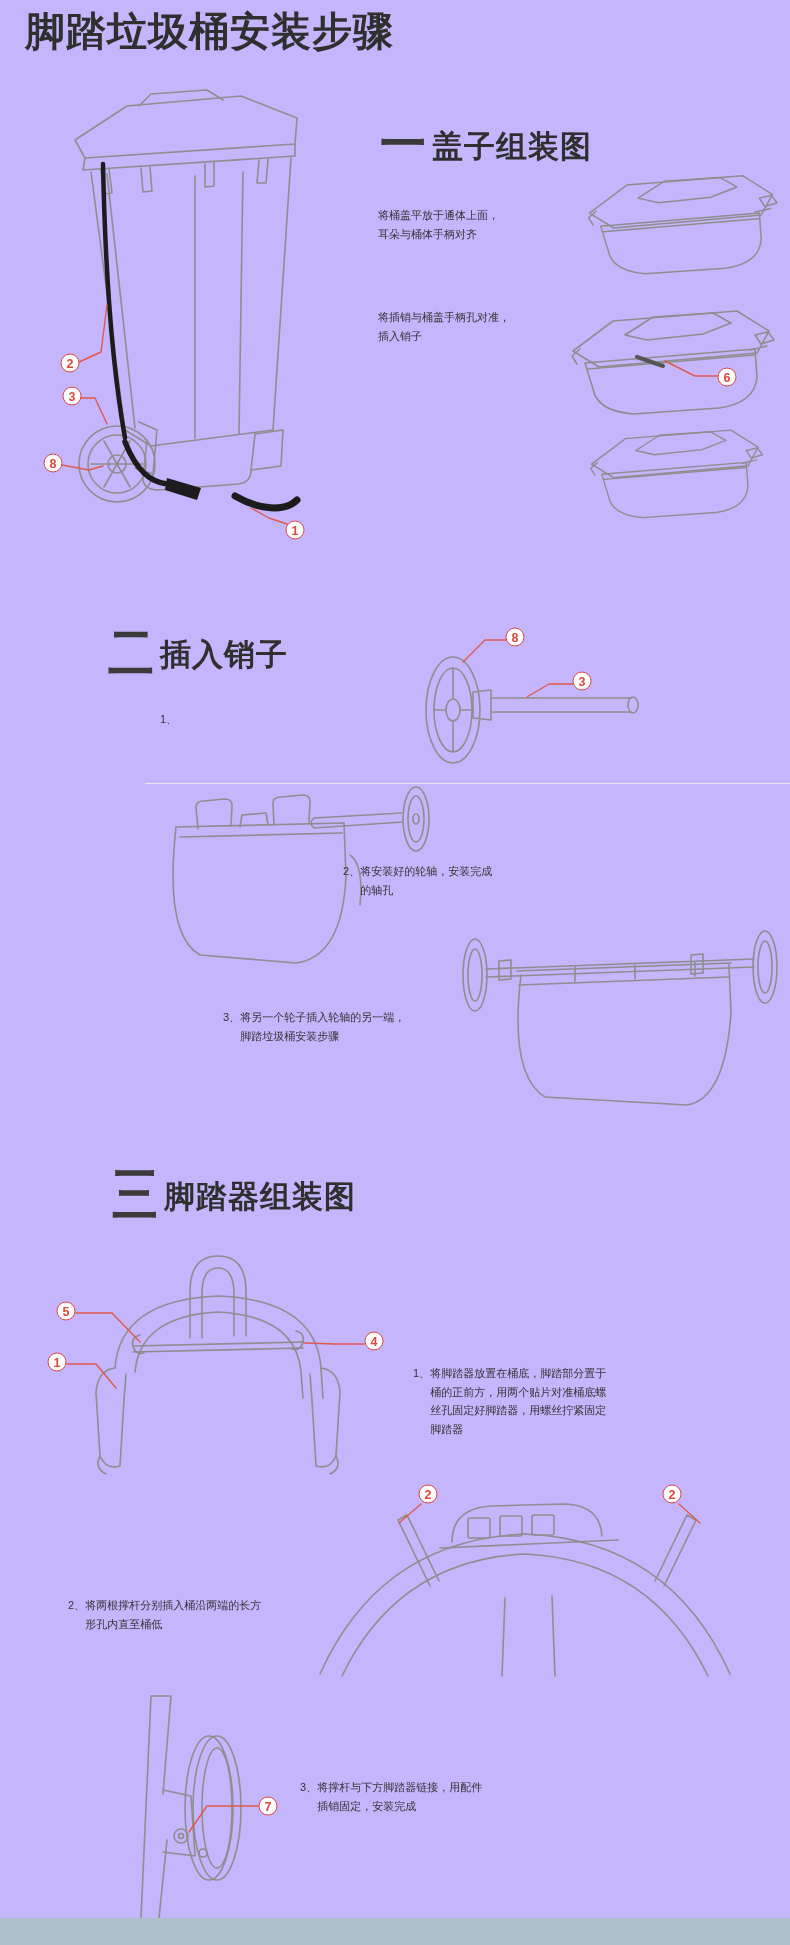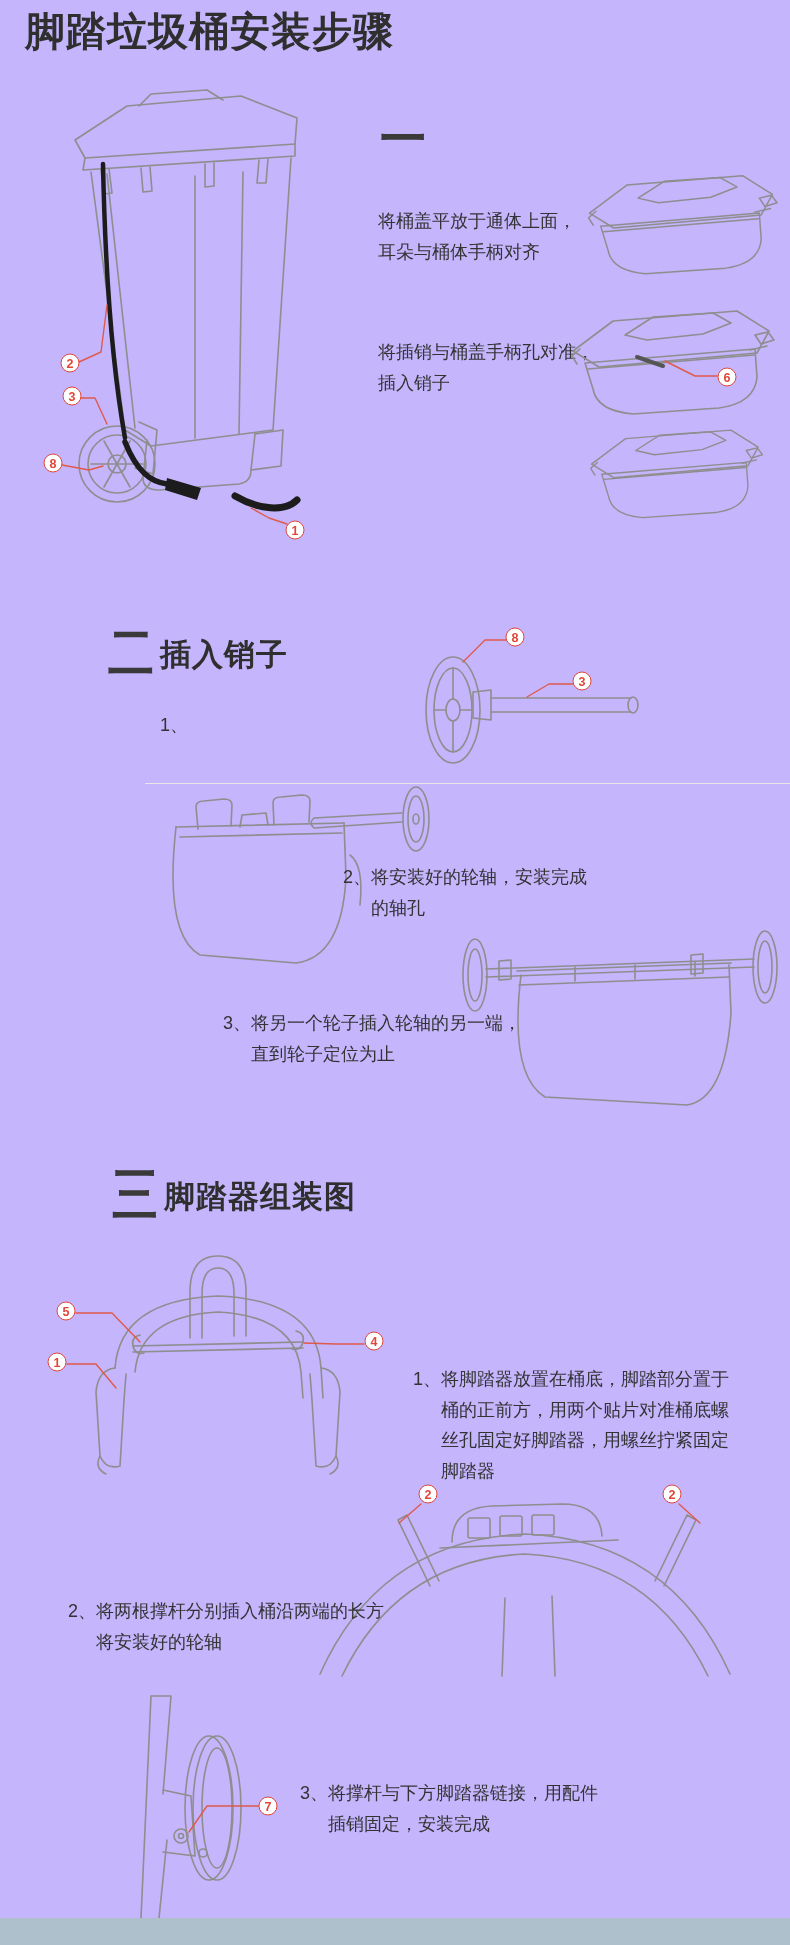--- a/index.html
+++ b/index.html
@@ -4,21 +4,21 @@
 <style>
   html,body{margin:0;padding:0;background:#fff;}
   .canvas{position:relative;width:790px;height:1945px;background:#c4b5fd;overflow:hidden;
           font-family:"Liberation Sans","DejaVu Sans",sans-serif;color:#333;}
   .title{position:absolute;left:25px;top:4px;margin:0;font-size:40px;font-weight:700;
          color:#2f2f2f;letter-spacing:1px;}
   .sec-h{position:absolute;display:flex;align-items:flex-end;}
   .num-g{font-size:46px;font-weight:900;line-height:.8;color:#3a3a3a;transform:scaleY(1.25);
          transform-origin:bottom;}
   .sec-t{font-size:31px;font-weight:700;color:#2f2f2f;margin-left:6px;letter-spacing:1px;}
-  .step{position:absolute;display:flex;font-size:18px;line-height:1.7;color:#333;}
+  .step{position:absolute;display:flex;font-size:11px;line-height:1.7;color:#333;}
   .step .n{flex:0 0 auto;white-space:nowrap;}
   .step .txt{white-space:pre-line;}
   .fig{position:absolute;}
   .fig svg{display:block;width:100%;height:100%;}
   .ln{fill:none;stroke:#8e8e8e;stroke-width:1.6;stroke-linecap:round;stroke-linejoin:round;}
   .blk{fill:none;stroke:#1c1c1c;stroke-linecap:round;stroke-linejoin:round;}
   .red{fill:none;stroke:#e05a4b;stroke-width:1.4;stroke-linecap:round;stroke-linejoin:round;}
   .co{position:absolute;width:19px;height:19px;box-sizing:border-box;border:1.6px solid #e0473a;
       border-radius:50%;color:#e0473a;font-size:12.5px;font-weight:700;display:flex;
       align-items:center;justify-content:center;background:#fff;transform:translate(-50%,-50%);
@@ -69,27 +69,28 @@
       </g>
     </svg>
   </div>
   <span class="co" style="left:70px;top:363px">2</span>
   <span class="co" style="left:72px;top:396px">3</span>
   <span class="co" style="left:53px;top:463px">8</span>
   <span class="co" style="left:295px;top:530px">1</span>
 
   <div class="sec-h" style="left:380px;top:126px">
     <span class="num-g">一</span>
+    <span class="sec-t">盖子组装图</span>
   </div>
 
   <div class="step" style="left:378px;top:206px">
     <span class="txt">将桶盖平放于通体上面，
 耳朵与桶体手柄对齐</span>
   </div>
-  <div class="step" style="left:378px;top:337px">
+  <div class="step" style="left:378px;top:308px">
     <span class="txt">将插销与桶盖手柄孔对准，
 插入销子</span>
   </div>
 
   <div class="fig" style="left:570px;top:172px;width:220px;height:112px">
     <svg viewBox="0 0 230 120">
       <g class="ln">
         <path d="M30,58 L200,44 L202,72 Q200,98 164,103 L78,109 Q42,106 38,84 Z"></path>
         <path d="M33,64 L199,50"></path>
         <path d="M18,44 L58,14 L182,4 L214,24 L202,46 L44,60 Z"></path>
@@ -185,21 +186,21 @@
 
   <div class="step" style="left:343px;top:862px">
     <span class="n">2、</span>
     <span class="txt">将安装好的轮轴，安装完成
 的轴孔</span>
   </div>
 
   <div class="step" style="left:223px;top:1008px">
     <span class="n">3、</span>
     <span class="txt">将另一个轮子插入轮轴的另一端，
-直到轮子定位为止</span>
+脚踏垃圾桶安装步骤</span>
   </div>
 
   <div class="fig" style="left:455px;top:925px;width:330px;height:195px">
     <svg viewBox="0 0 330 195">
       <g class="ln">
         <ellipse cx="20" cy="50" rx="12" ry="36"></ellipse>
           <ellipse cx="20" cy="50" rx="7" ry="26"></ellipse>
         <ellipse cx="310" cy="42" rx="12" ry="36"></ellipse>
           <ellipse cx="310" cy="42" rx="7" ry="26"></ellipse>
         <path d="M31,44 L299,34 M31,52 L299,42"></path>
@@ -271,21 +272,21 @@
           <path d="M379,26 L400,45"></path>
         </g>
     </svg>
   </div>
   <span class="co" style="left:428px;top:1494px">2</span>
   <span class="co" style="left:672px;top:1494px">2</span>
 
   <div class="step" style="left:68px;top:1596px">
     <span class="n">2、</span>
     <span class="txt">将两根撑杆分别插入桶沿两端的长方
-将安装好的轮轴</span>
+形孔内直至桶低</span>
   </div>
 
   <div class="fig" style="left:105px;top:1690px;width:200px;height:235px">
     <svg viewBox="0 0 200 235">
       <g class="ln">
         <path d="M46,6 L66,6 M46,6 L36,228 M66,6 L58,104"></path>
         <path d="M62,150 L54,228"></path>
         <ellipse cx="112" cy="118" rx="24" ry="72"></ellipse>
         <ellipse cx="104" cy="118" rx="24" ry="72"></ellipse>
         <ellipse cx="112" cy="118" rx="15" ry="60"></ellipse>

